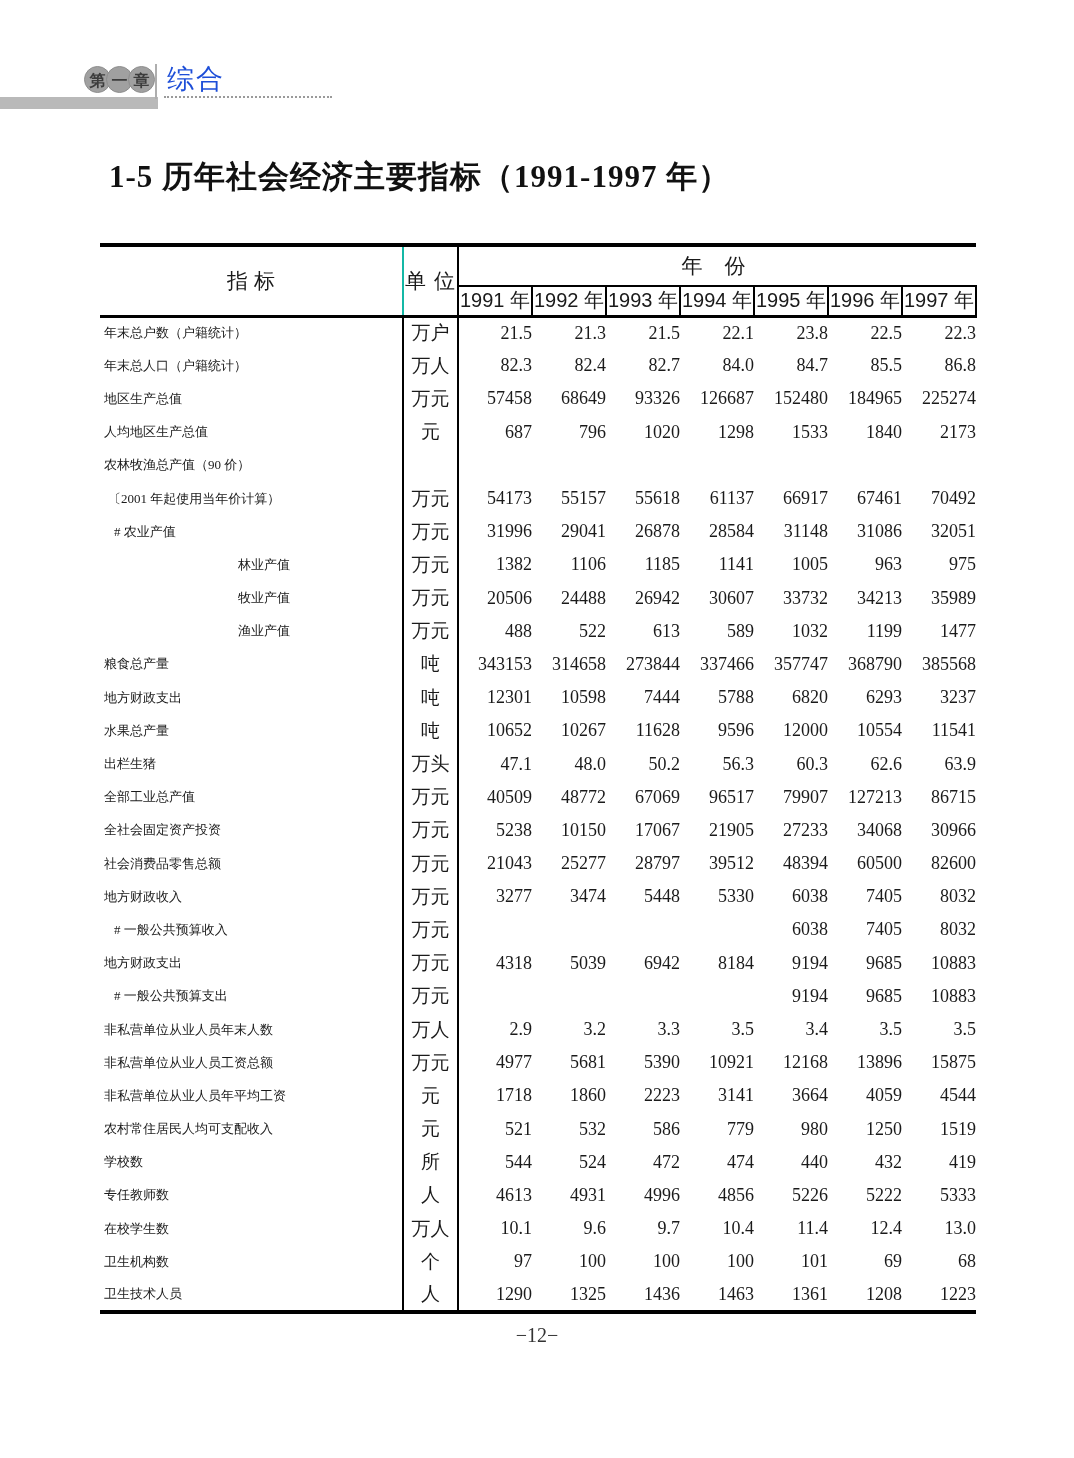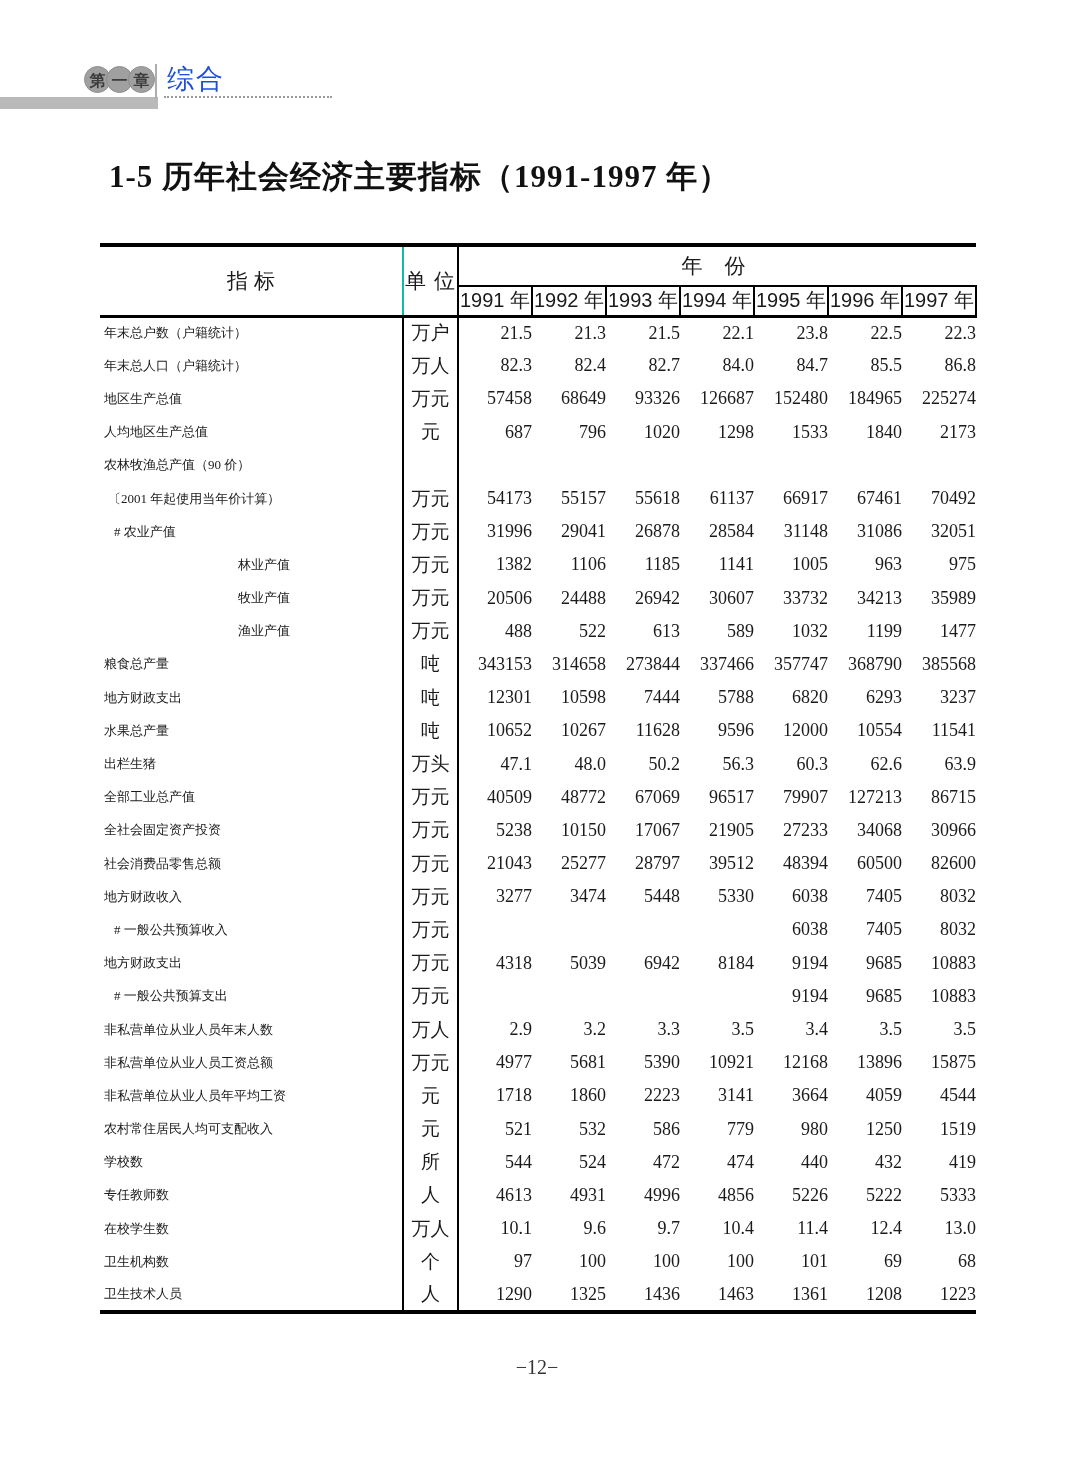--- a/index.html
+++ b/index.html
@@ -79,21 +79,21 @@
   td.ind.pl3{padding-left:26px;text-align:center;}
   td.unit{
     border-left:2px solid #000;border-right:2px solid #000;
     font-size:19px;text-align:center;vertical-align:middle;
   }
   td.val{
     font-size:18px;text-align:right;padding-right:9px;vertical-align:middle;
   }
   
   .page-footer{
-    position:absolute;left:0;top:1356px;width:1074px;
+    position:absolute;left:0;top:1324px;width:1074px;
     text-align:center;font-size:20px;color:#333;
     font-family:"Liberation Serif","DejaVu Serif",serif;
   }
 </style>
 </head>
 <body>
 
 <div class="page">
 
   <div class="gray-bar"></div>

